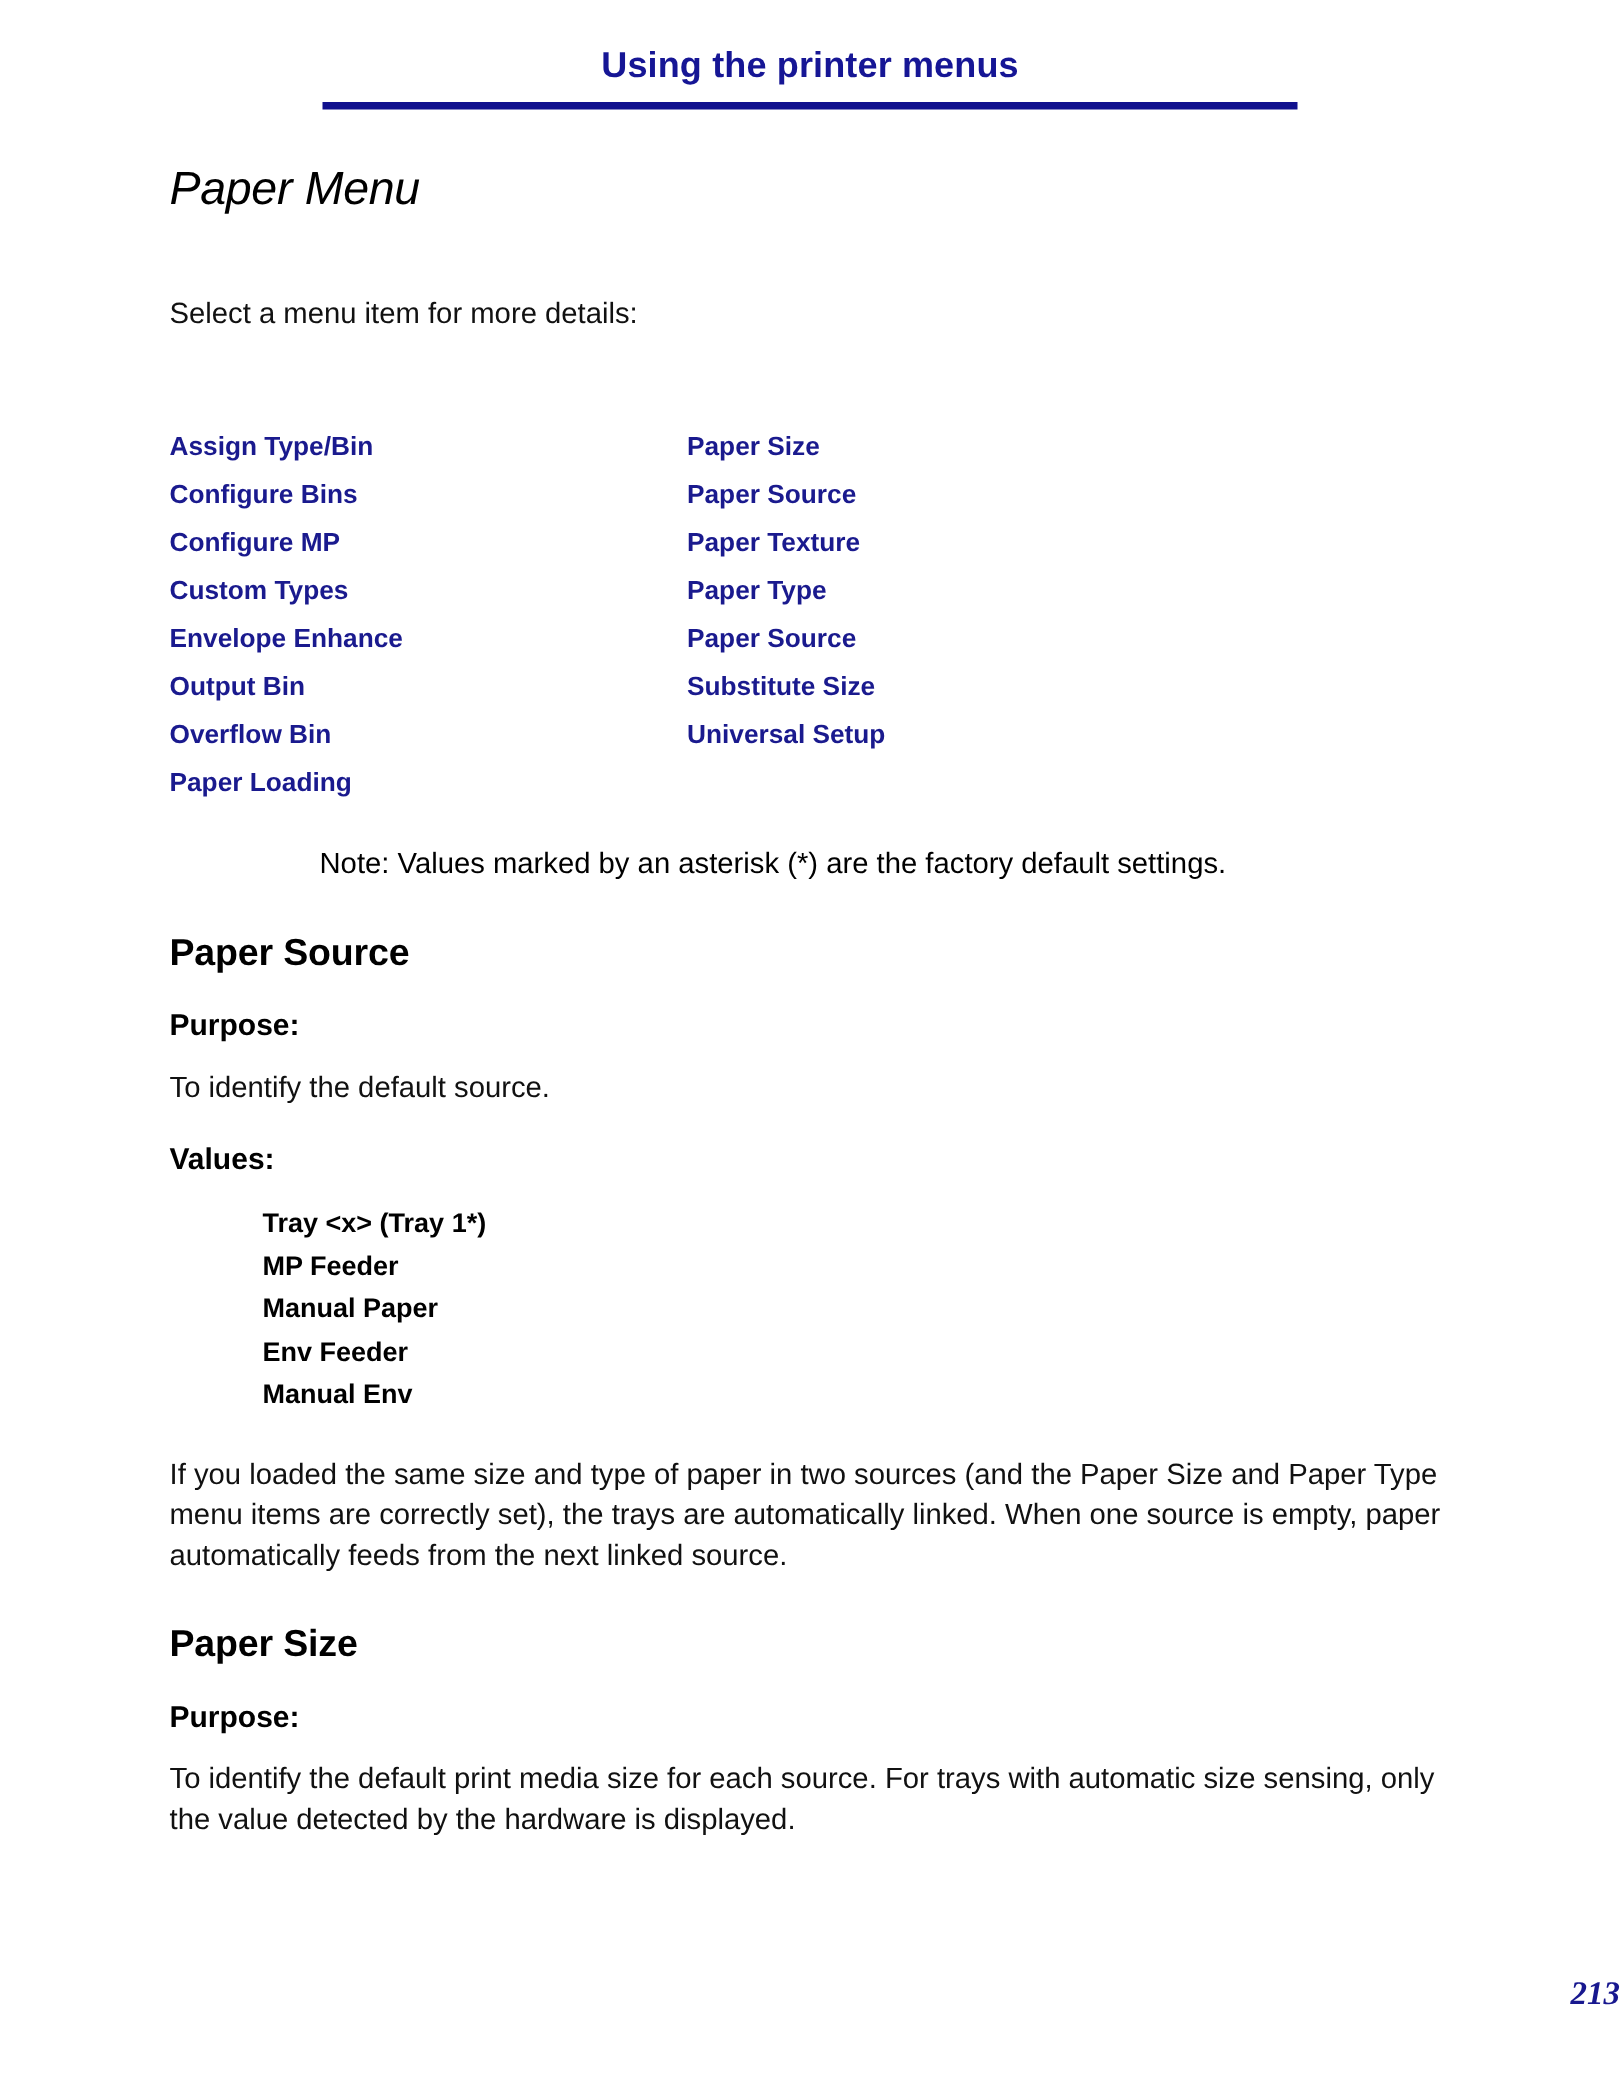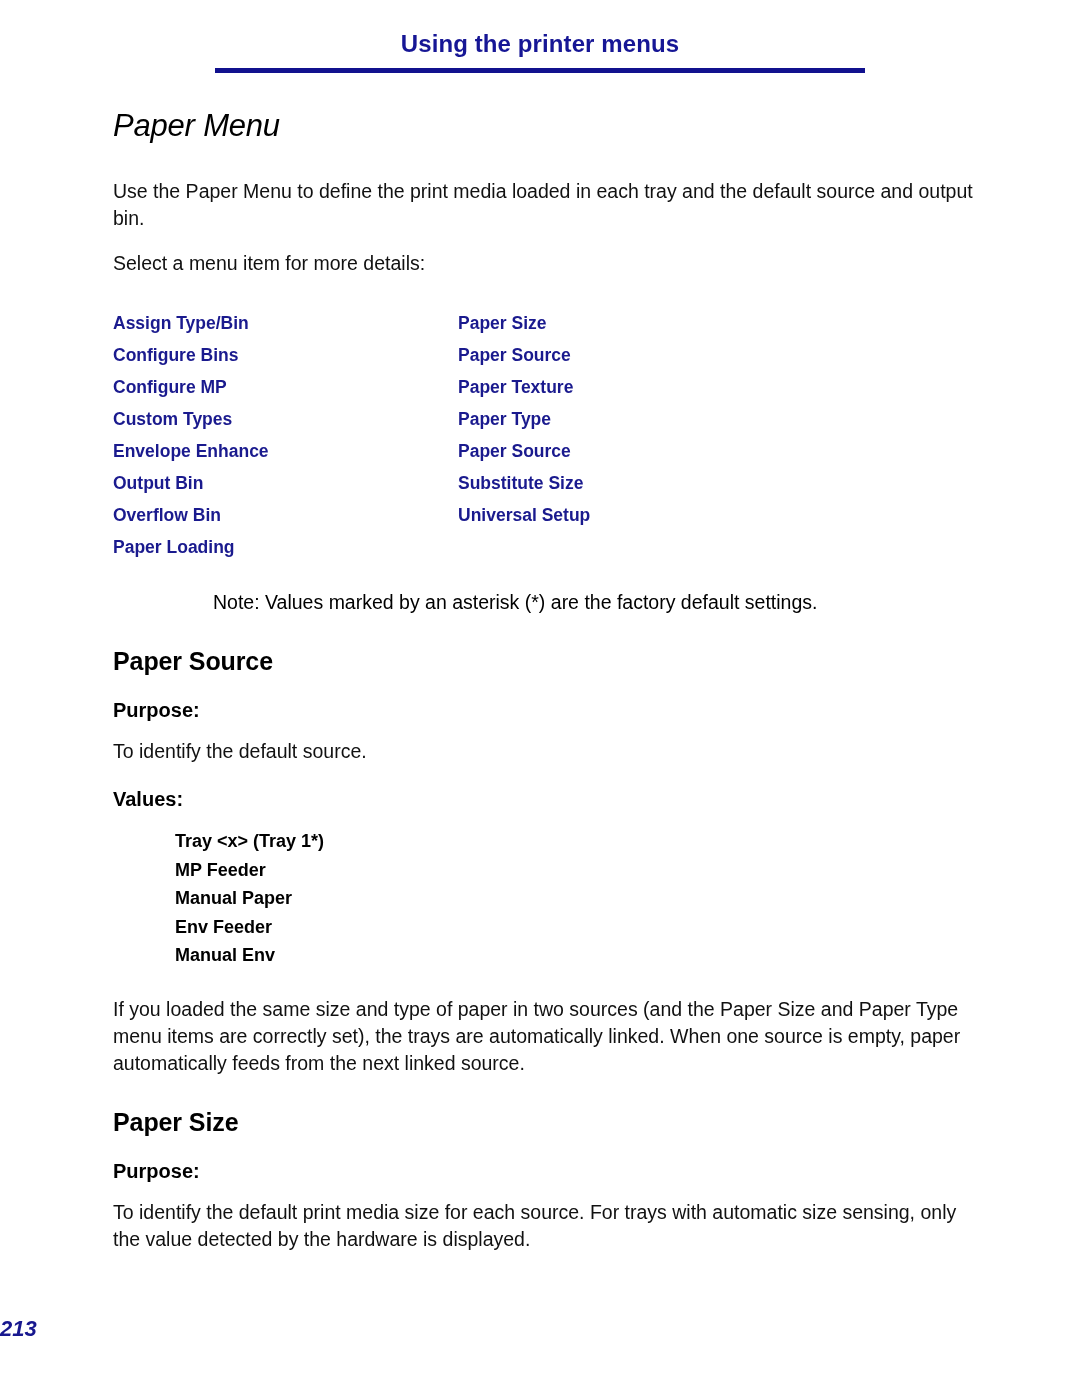--- a/index.html
+++ b/index.html
@@ -77,20 +77,21 @@
   .gap-16 { height: 16px; }
   .gap-14 { height: 14px; }
   .gap-26 { height: 26px; }
   .gap-30 { height: 30px; }
   .gap-34 { height: 34px; }
 
   
   .link-columns {
     position: relative;
     width: 870px;
+    margin-top: 28px;
   }
   .link-col {
     position: absolute;
     top: 0;
   }
   .link-col.left  { left: 0px; }
   .link-col.right { left: 345px; }
 
   .menu-link {
     display: block;
@@ -143,44 +144,44 @@
     color: #000000;
     white-space: nowrap;
   }
 
   
   .page-number {
     position: absolute;
     left: 0;
     top: 1316px;
     width: 1080px;
-    text-align: left;
+    text-align: right;
     font-size: 22px;
     font-weight: bold;
     font-style: italic;
     color: #18188f;
+    font-family: Liberation Serif, serif;
   }
 </style>
 </head>
 <body>
 
 <div class="page">
 
   <div class="running-header">
     <div class="running-header-title">Using the printer menus</div>
   </div>
   <div class="header-rule"></div>
 
   <div class="content">
 
     <h1 class="doc-title">Paper Menu</h1>
 
     <div class="gap-34"></div>
 
-    <p class="body-text">Use the Paper Menu to define the print media loaded in each tray and the default source and output bin.</p>
 
     <div class="gap-18"></div>
 
     <p class="body-text">Select a menu item for more details:</p>
 
     <div class="gap-30"></div>
 
     <div class="link-columns" style="height:268px;">
       <div class="link-col left">
         <a class="menu-link" href="#">Assign Type/Bin</a>

